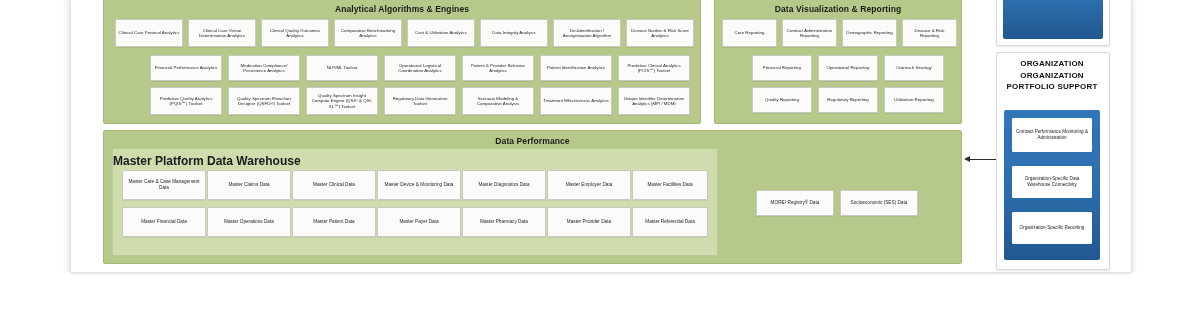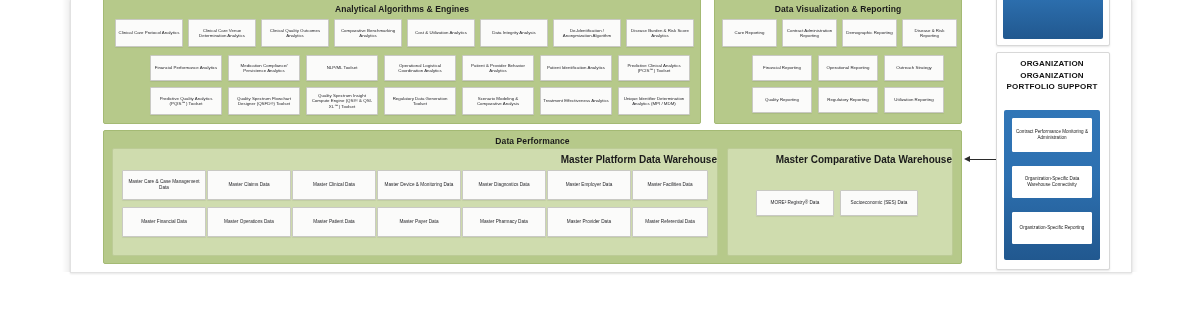--- a/index.html
+++ b/index.html
@@ -21,21 +21,21 @@
   .page-shadow-r{position:absolute;left:1129px;top:0;width:9px;height:272px;
     background:linear-gradient(to left,rgba(0,0,0,0) 0%,rgba(0,0,0,.07) 100%);}
 
   
   .panel{position:absolute;background:#b6c98a;border:1px solid #a4ba74;border-radius:2px;}
   .panel-title{
     text-align:center;font-weight:bold;color:#1b1b1b;
     font-size:8.5px;letter-spacing:.1px;
   }
   .inner-zone{position:absolute;background:#cfdcae;border:1px solid #bccb96;border-radius:2px;}
-  .zone-title{text-align:right;font-weight:bold;color:#1b1b1b;font-size:10px;}
+  .zone-title{text-align:left;font-weight:bold;color:#1b1b1b;font-size:12px;}
 
   
   .tile{
     position:absolute;background:#fbfbfa;border:1px solid #c9c9c4;border-radius:1px;
     display:flex;align-items:center;justify-content:center;text-align:center;
     color:#26262a;line-height:1.22;
     box-shadow:0 1px 1px rgba(0,0,0,.07);
     padding:1px 2px;box-sizing:border-box;
   }
   .tile span{display:block;width:100%;}
@@ -234,23 +234,20 @@
   <div class="tile t-sm" style="left:462px;top:207px;width:84px;height:30px;">
       <span>Master Pharmacy Data</span>
     </div>
   <div class="tile t-sm" style="left:547px;top:207px;width:84px;height:30px;">
       <span>Master Provider Data</span>
     </div>
   <div class="tile t-sm" style="left:632px;top:207px;width:76px;height:30px;">
       <span>Master Referential Data</span>
     </div>
 
-  <div class="inner-zone" style="left:727px;top:148px;width:224px;height:106px;">
-    <div class="zone-title" style="position:absolute;left:0;top:5px;width:100%;">Master Comparative Data Warehouse</div>
-  </div>
 
   <div class="tile t-sm" style="left:756px;top:190px;width:78px;height:26px;">
       <span>MORE² Registry® Data</span>
     </div>
   <div class="tile t-sm" style="left:840px;top:190px;width:78px;height:26px;">
       <span>Socioeconomic (SES) Data</span>
     </div>
 
   <div class="arrow-line" style="left:970px;top:159px;width:32px;"></div>
   <div class="arrow-head" style="left:964px;top:156px;"></div>

